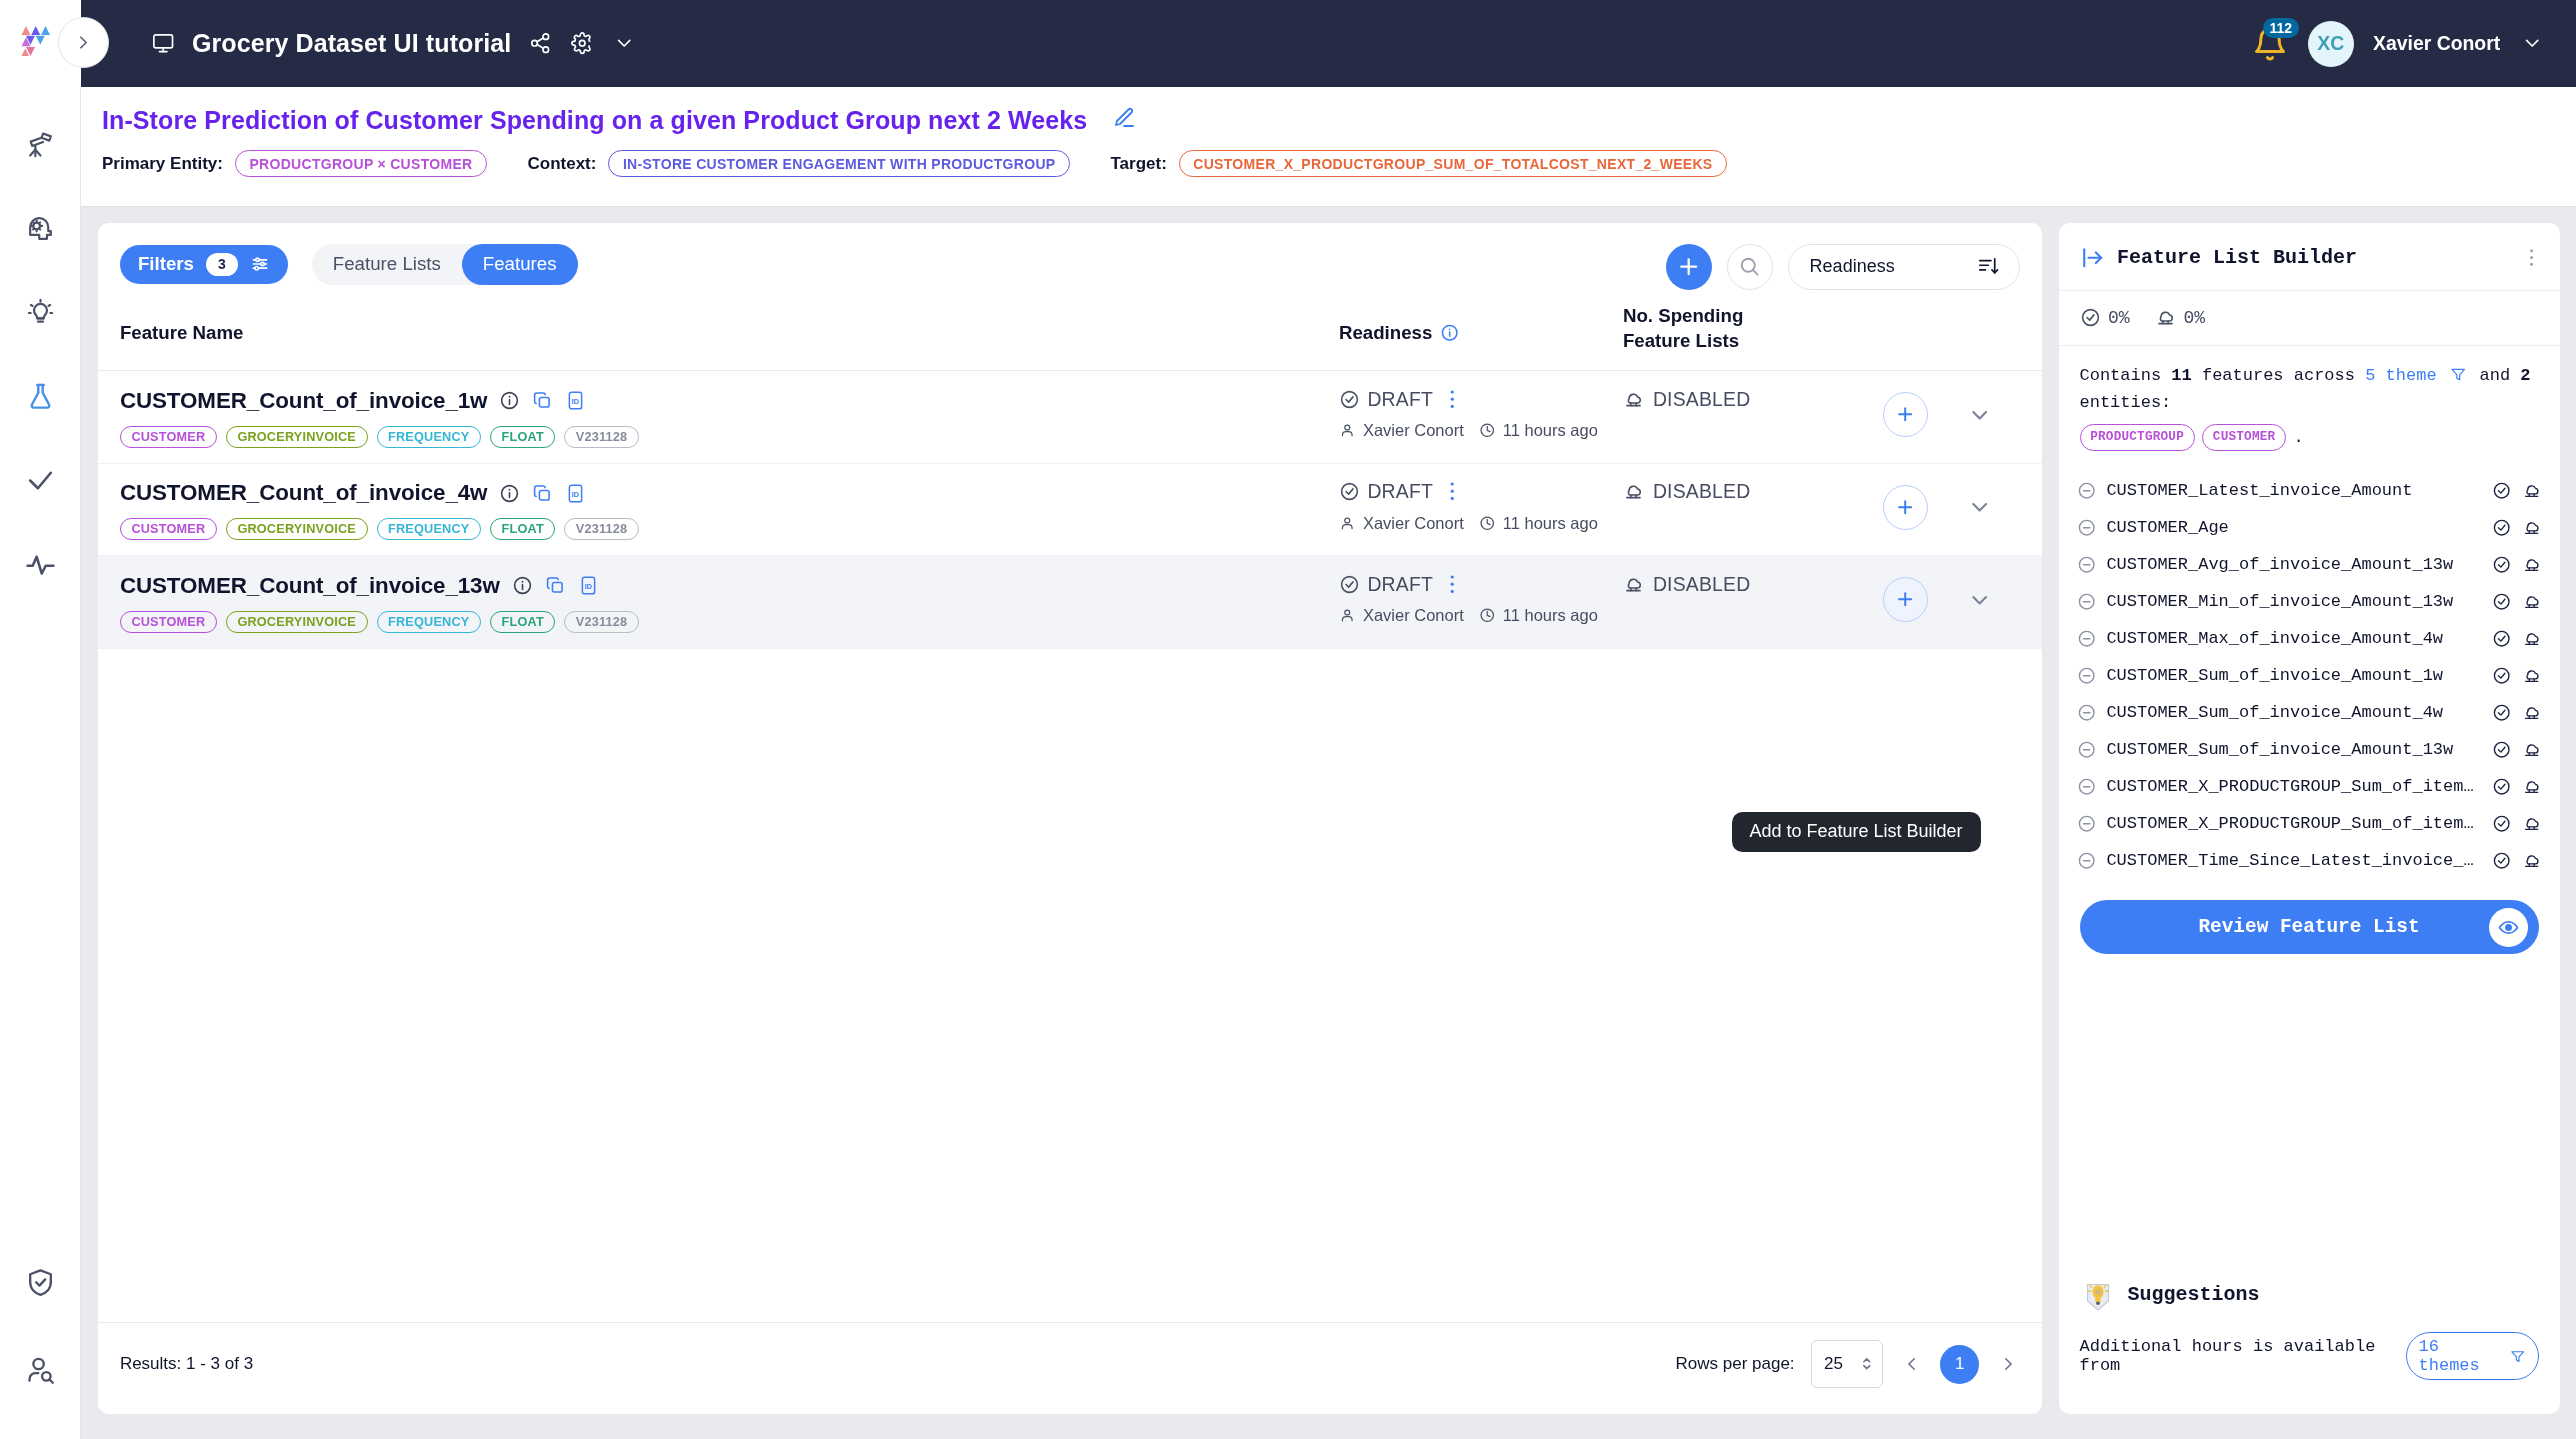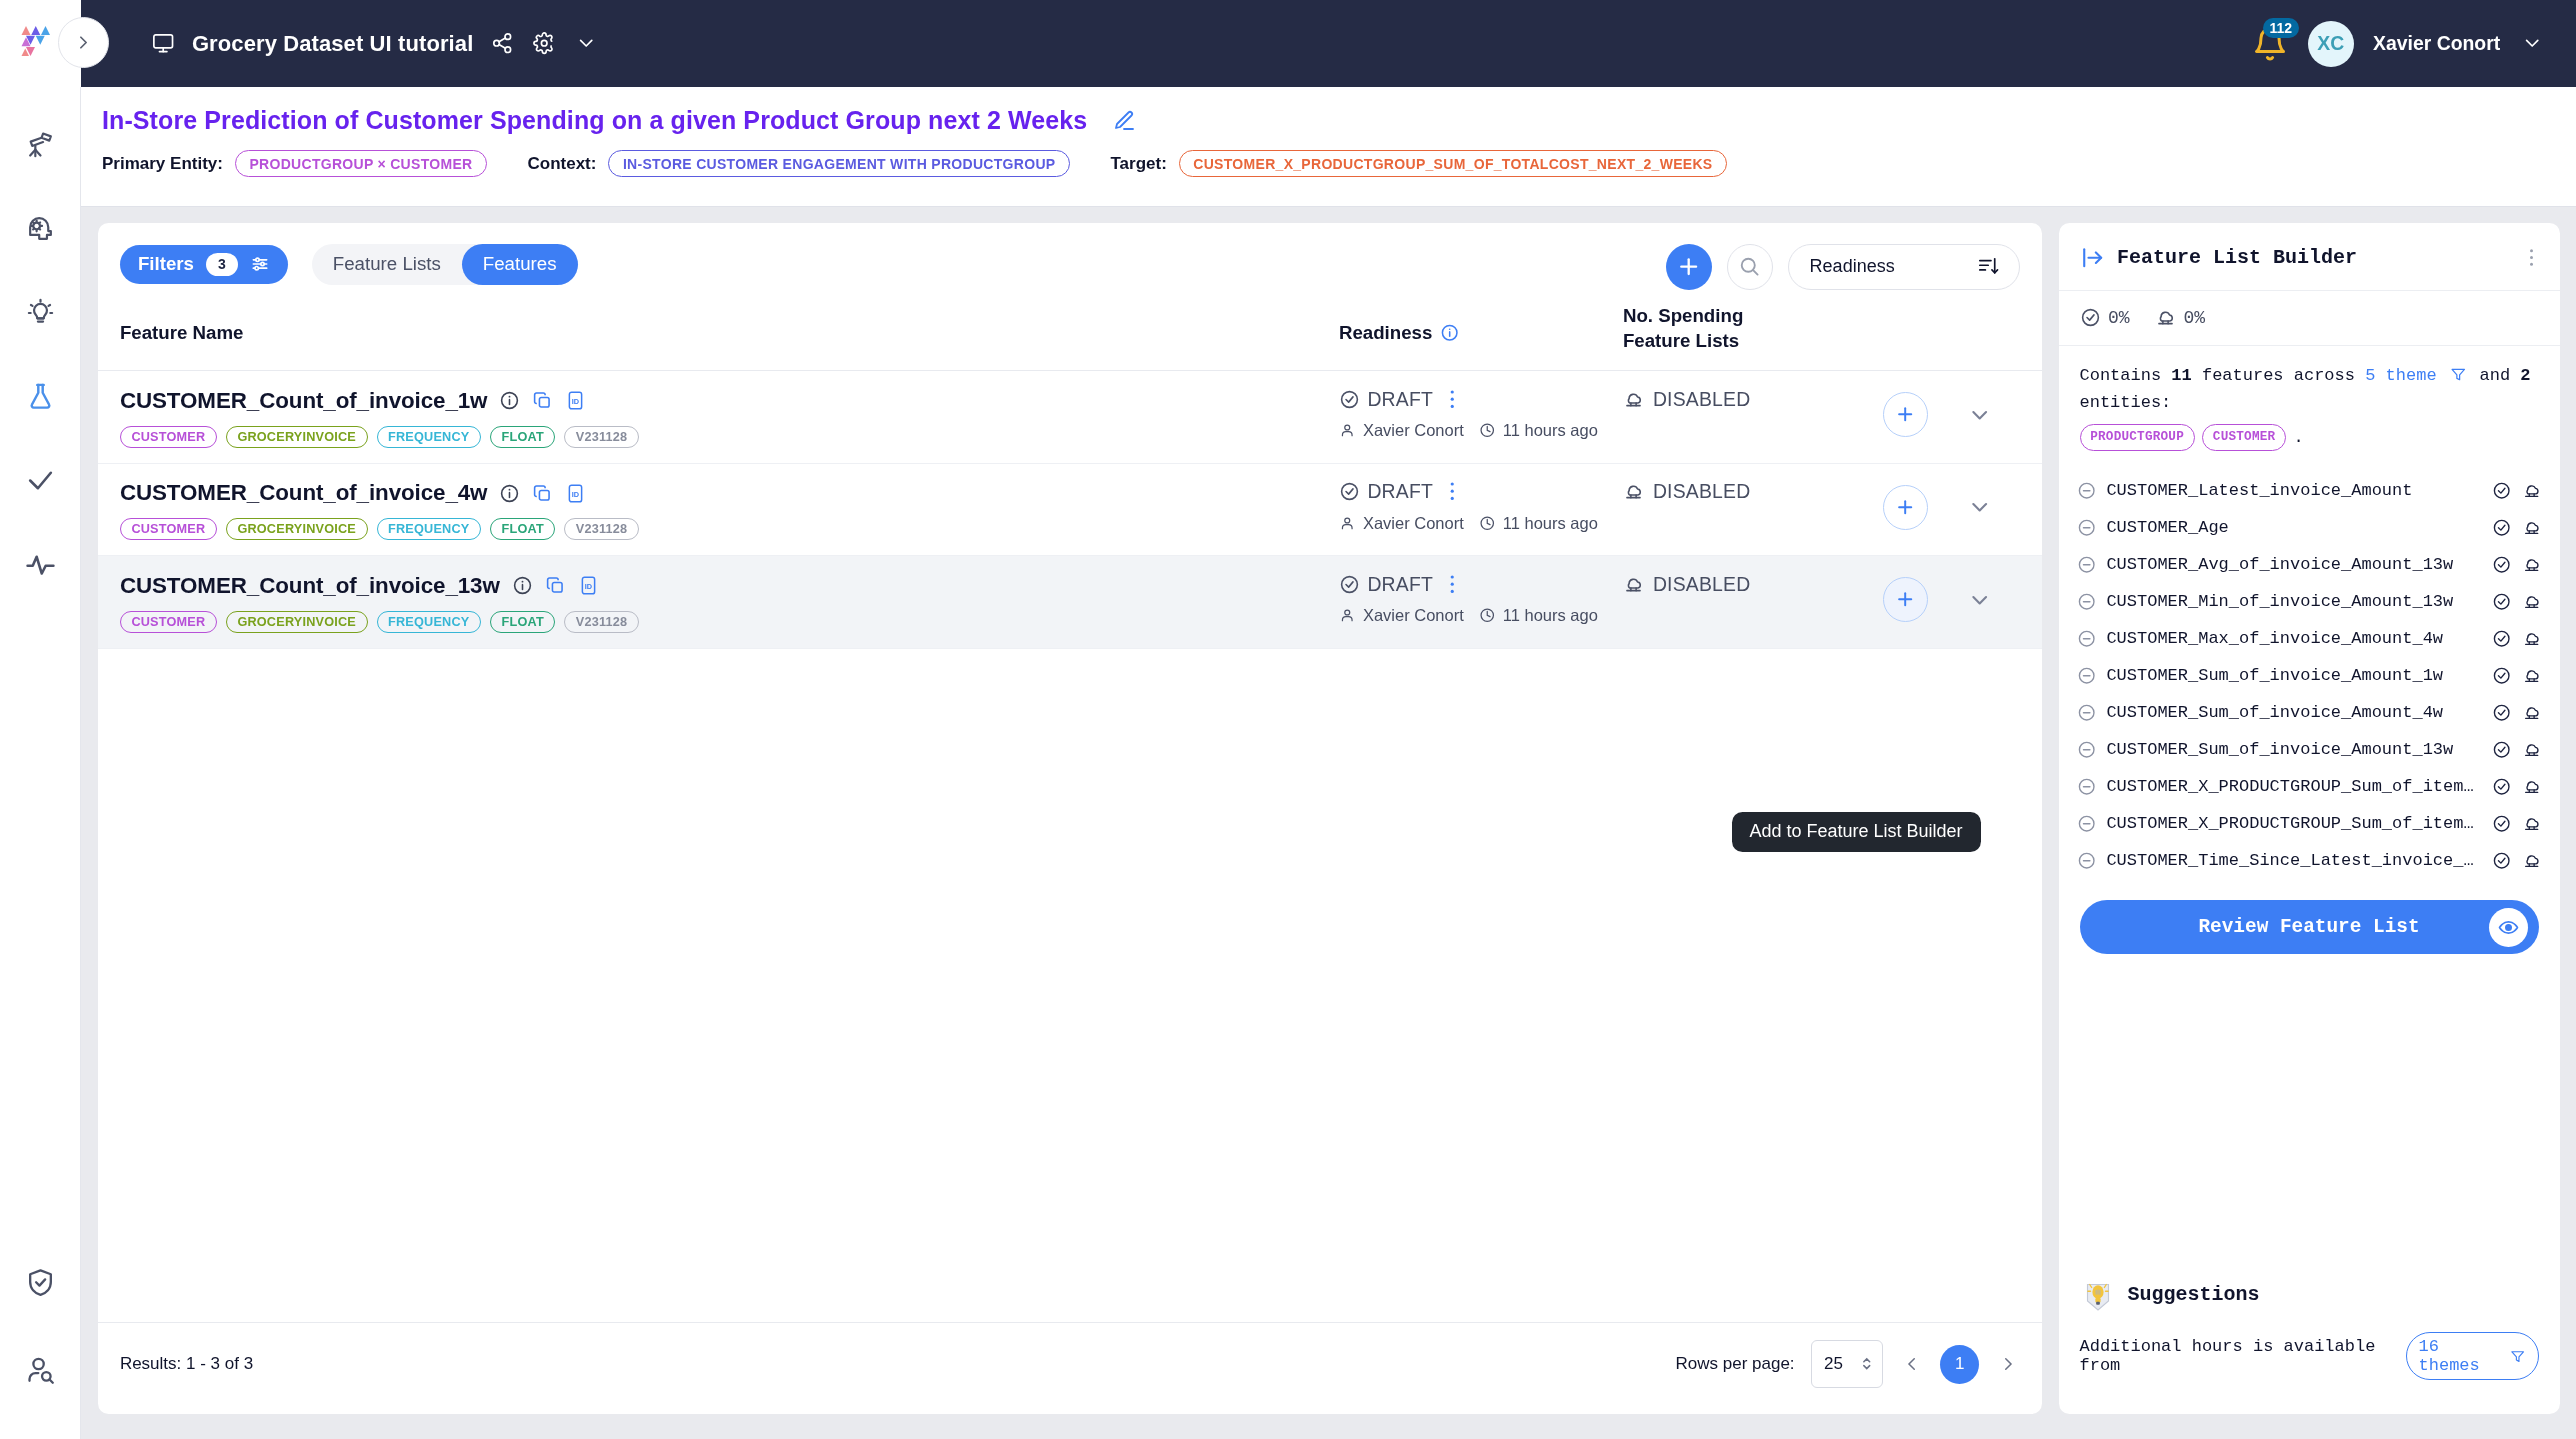--- a/index.html
+++ b/index.html
@@ -27,21 +27,21 @@
     width: 51px; height: 51px; border-radius: 50%;
     background: #fff; border: 1.5px solid #e2e4ea;
     display: flex; align-items: center; justify-content: center;
     z-index: 5; cursor: pointer;
   }
   .collapse-btn svg { width: 21px; height: 21px; }
   .topbar-title-group {
     display: flex; align-items: center; gap: 16.5px; margin-left: 69px;
     color: #fff;
   }
-  .topbar-title { font-size: 22px; font-weight: 600; letter-spacing: 0.1px; }
+  .topbar-title { font-size: 25px; font-weight: 600; letter-spacing: 0.1px; }
   .tb-icon { width: 25.4px; height: 25.4px; display:flex; align-items:center; justify-content:center; cursor: pointer;}
   .tb-icon svg { width: 22.4px; height: 22.4px; }
   .topbar-right {
     position: absolute; right: 31px; top: 0; height: 87px;
     display: flex; align-items: center; gap: 19.4px;
   }
   .bell-wrap { position: relative; width: 36px; height: 36px; cursor: pointer; }
   .bell-badge {
     position: absolute; right: -10.5px; top: -7.5px;
     background: #0369a1; color: #fff; font-size: 14px; font-weight: 700;
@@ -71,21 +71,21 @@
   .sb-spacer { flex: 1; }
   .sb-bottom { padding-bottom: 42px; display:flex; flex-direction:column; align-items:center; }
   .sb-bottom .sb-item { margin-top: 34px; }
 
   
   .page-head {
     position: absolute; left: 81px; top: 87px; right: 0; height: 120px;
     background: #fff; border-bottom: 0.7px solid #e0e2e9; padding: 19.4px 0 0 21px;
     z-index: 10;
   }
-  .page-title-row { display: flex; align-items: center; gap: 25px; }
+  .page-title-row { display: flex; gap: 25px; }
   .page-title {
     color: #6722ee; font-size: 25px; font-weight: 700; letter-spacing: 0.1px;
   }
   .edit-icon { width: 24px; height: 24px; cursor: pointer; }
   .edit-icon svg { width: 24px; height: 24px; }
   .meta-row { display: flex; align-items: center; gap: 12px; margin-top: 15px; }
   .meta-label { font-size: 17px; font-weight: 700; color: #10142c; }
   .meta-gap { width: 16.5px; }
   .pill {
     border-radius: 747px; padding: 4.5px 13.5px; font-size: 14px;

